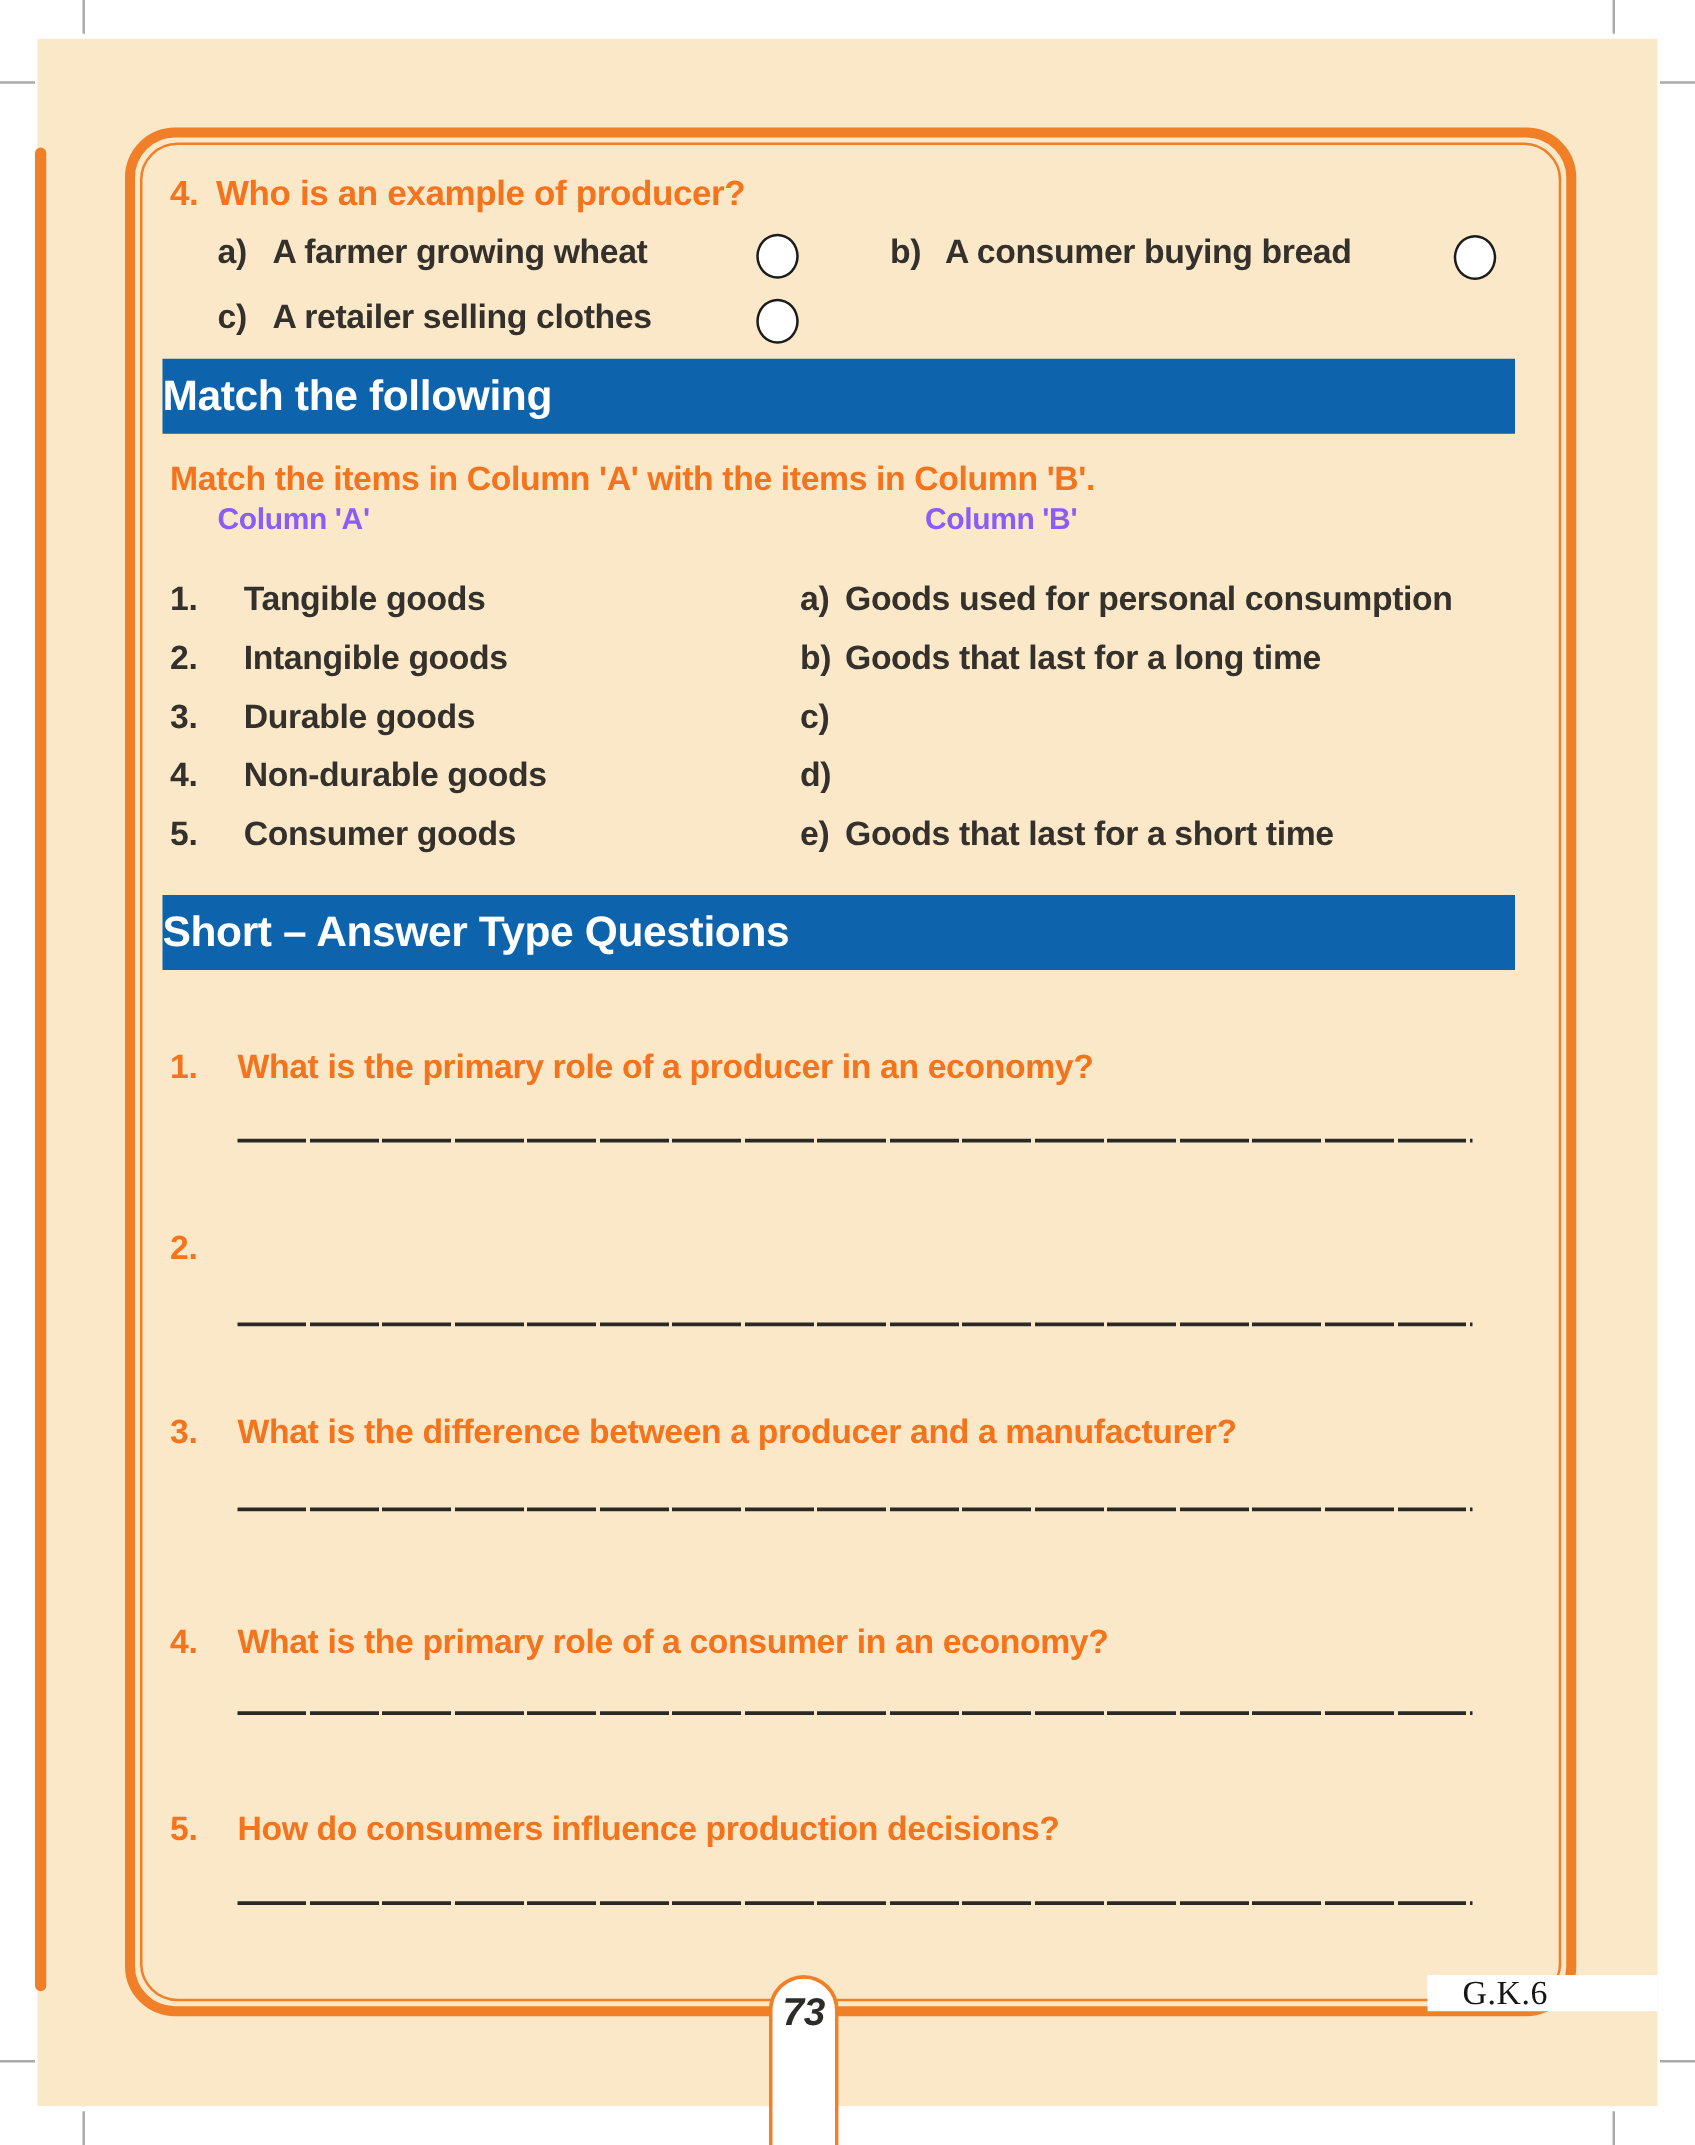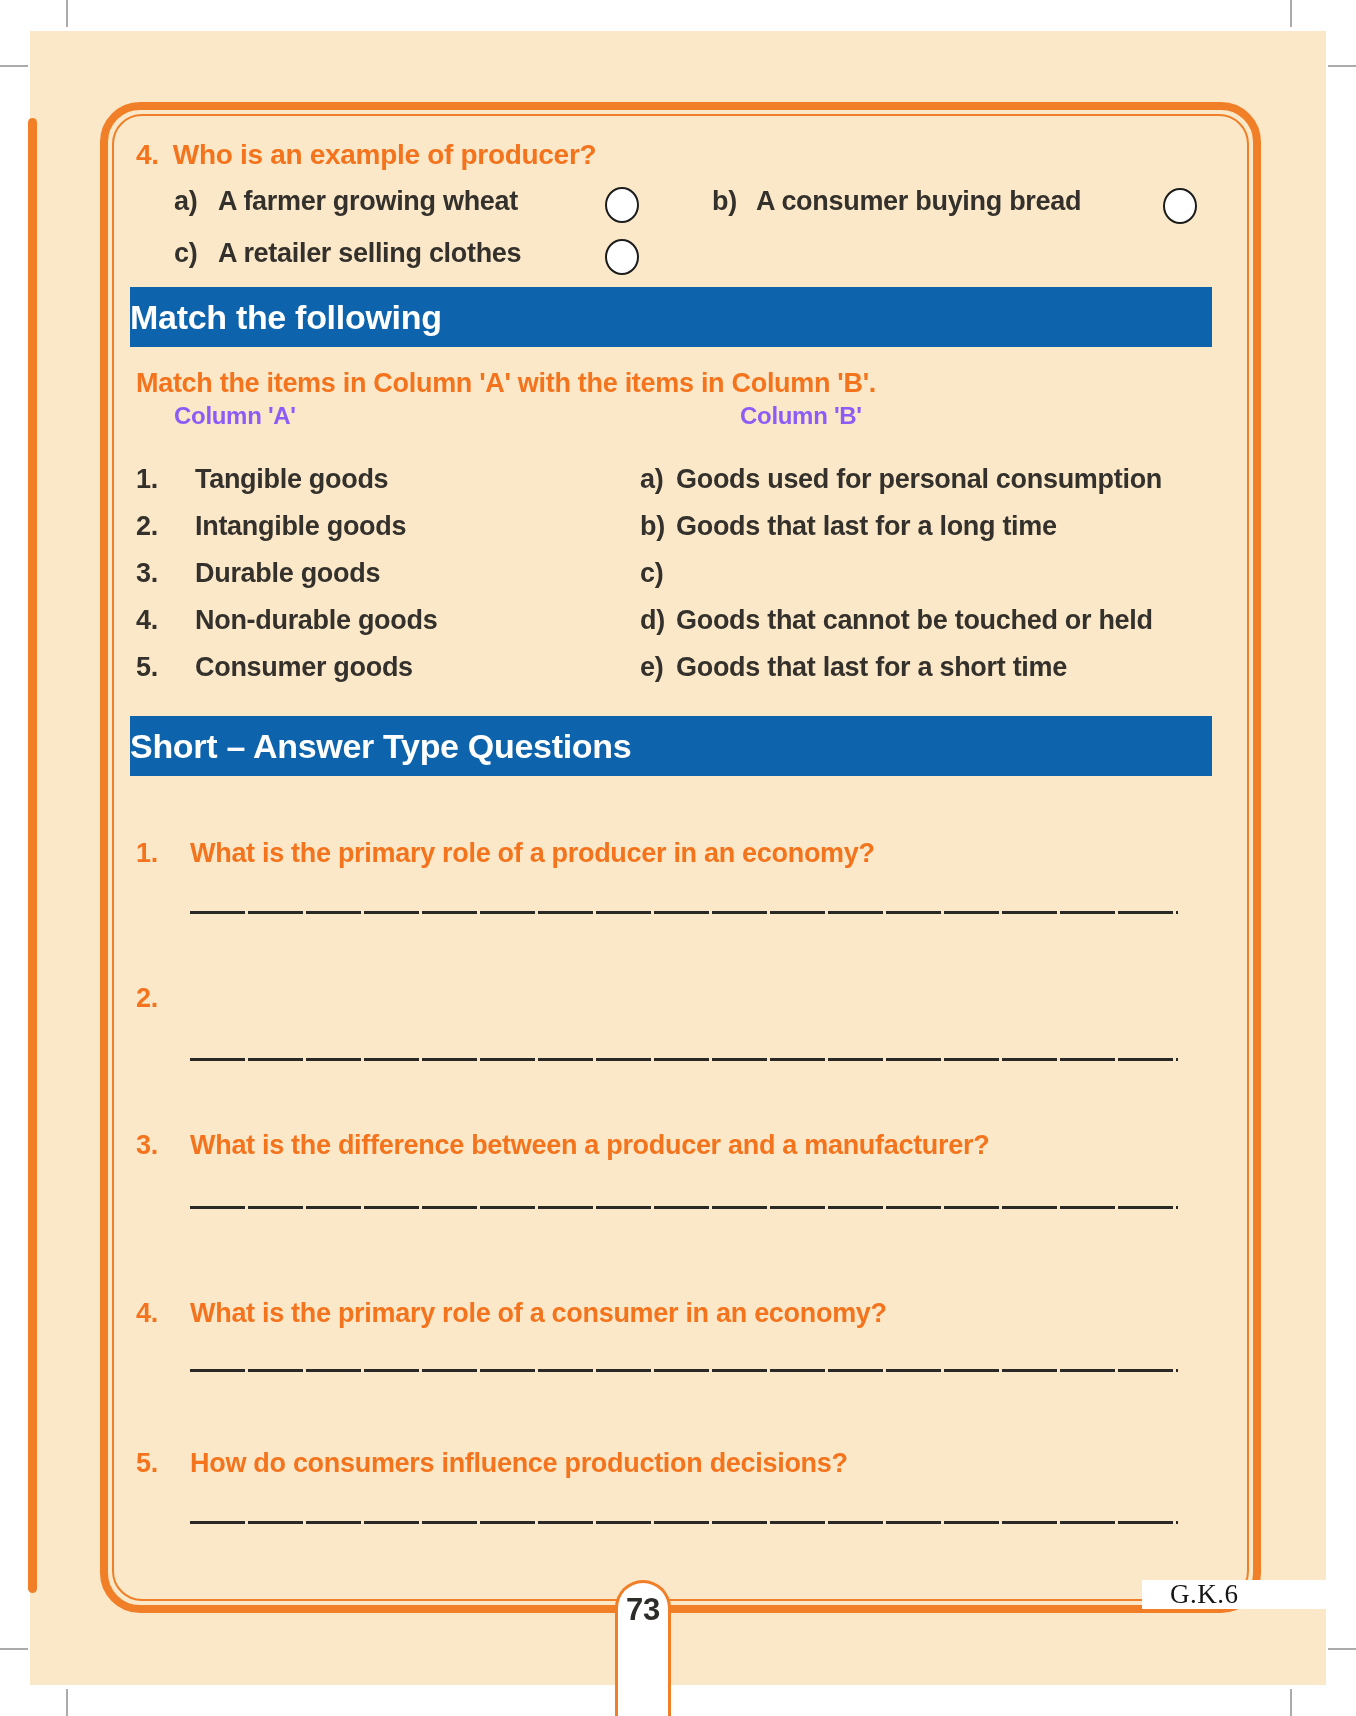--- a/index.html
+++ b/index.html
@@ -45,21 +45,21 @@
   .qrow{position:absolute;left:0;width:100%;height:36px;font-size:27px;color:#F4731D;}
   .q0{top:838px;} .q1{top:983px;} .q2{top:1130px;} .q3{top:1298px;} .q4{top:1448px;}
   .qrow span{position:absolute;}
   .qrow .n{left:136px;} .qrow .t{left:190px;}
   .aline{position:absolute;left:190px;width:988px;height:10px;
          background:repeating-linear-gradient(90deg,#2b2926 0 55px,rgba(0,0,0,0) 55px 58px) bottom/100% 3px no-repeat;}
   .al0{top:904px;} .al1{top:1051px;} .al2{top:1199px;} .al3{top:1362px;} .al4{top:1514px;}
   
   .page-tab{position:absolute;left:615px;top:1580px;width:56px;height:136px;background:#ffffff;
             border:3px solid #F07F28;border-bottom:none;border-radius:28px 28px 0 0;box-sizing:border-box;
-            z-index:5;text-align:center;font-size:31px;color:#2e2c29;padding-top:9px;}
+            z-index:5;text-align:center;font-size:31px;color:#2e2c29;padding-top:9px;font-style:italic;}
   
   .gk-box{position:absolute;left:1142px;top:1580px;width:184px;height:29px;background:#ffffff;z-index:5;
           font-family:"Liberation Serif","DejaVu Serif",serif;font-weight:normal;font-size:27px;color:#161616;
           line-height:29px;padding-left:28px;box-sizing:border-box;letter-spacing:0.5px;}
 </style>
 </head>
 <body>
 
 <div class="canvas">
 
@@ -118,21 +118,20 @@
   </div>
   <div class="mrow mr2">
     <span class="n">3.</span>
     <span class="at">Durable goods</span>
     <span class="bl">c)</span>
   </div>
   <div class="mrow mr3">
     <span class="n">4.</span>
     <span class="at">Non-durable goods</span>
     <span class="bl">d)</span>
-    <span class="bt">Goods that cannot be touched or held</span>
   </div>
   <div class="mrow mr4">
     <span class="n">5.</span>
     <span class="at">Consumer goods</span>
     <span class="bl">e)</span>
     <span class="bt">Goods that last for a short time</span>
   </div>
 
   <div class="banner banner2">
     <span>Short – Answer Type Questions</span>

